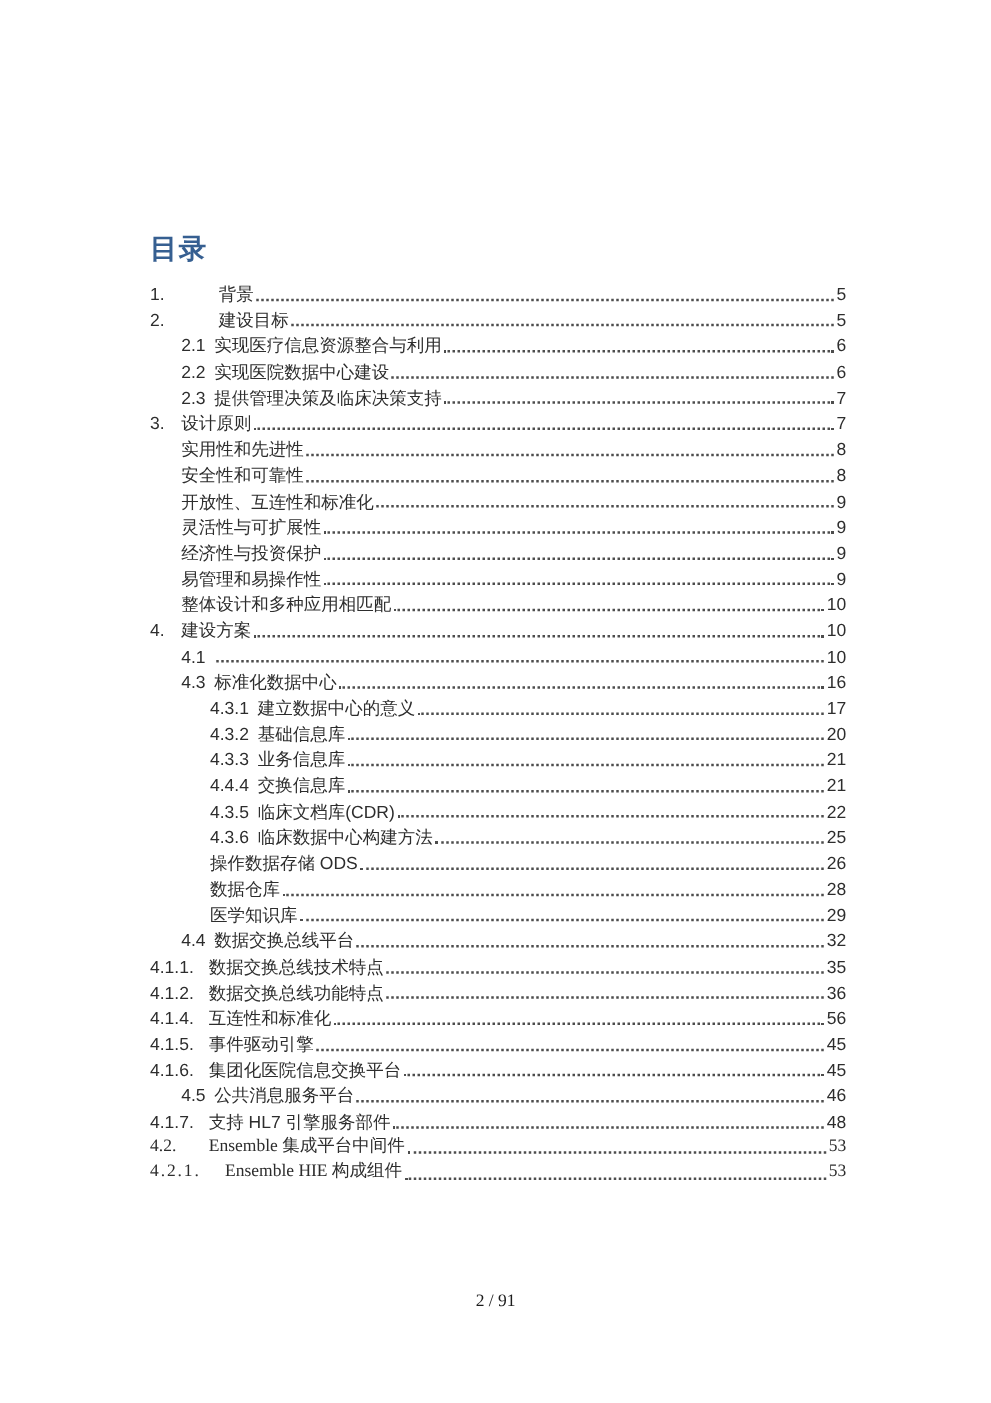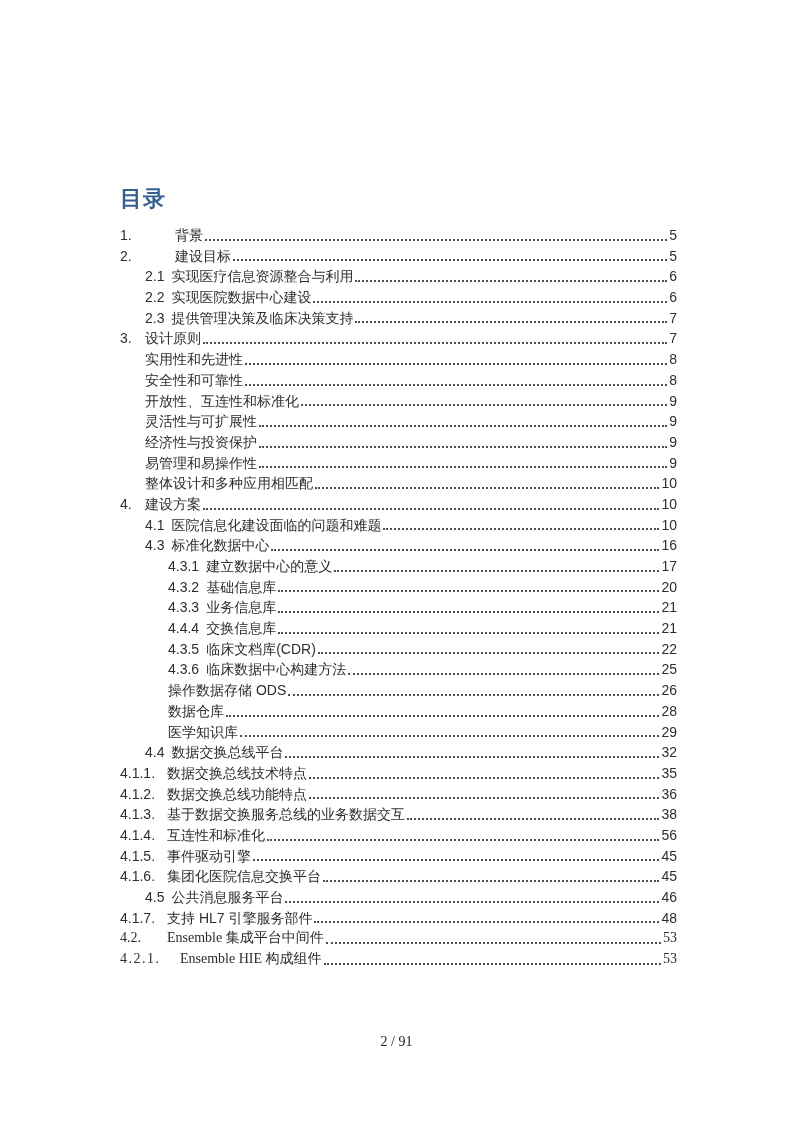--- a/index.html
+++ b/index.html
@@ -161,21 +161,20 @@
     <span class="pageno">10</span>
   </div>
         <div class="toc-row s-chapter">
     <span class="num">4.</span>
     <span class="title">建设方案</span>
     <span class="leader"></span>
     <span class="pageno">10</span>
   </div>
         <div class="toc-row s-section">
     <span class="num">4.1</span>
-    <span class="title">医院信息化建设面临的问题和难题</span>
     <span class="leader"></span>
     <span class="pageno">10</span>
   </div>
         <div class="toc-row s-section">
     <span class="num">4.3</span>
     <span class="title">标准化数据中心</span>
     <span class="leader"></span>
     <span class="pageno">16</span>
   </div>
         <div class="toc-row s-subsection">
@@ -242,26 +241,20 @@
     <span class="num">4.1.1.</span>
     <span class="title">数据交换总线技术特点</span>
     <span class="leader"></span>
     <span class="pageno">35</span>
   </div>
         <div class="toc-row s-numbered-tab">
     <span class="num">4.1.2.</span>
     <span class="title">数据交换总线功能特点</span>
     <span class="leader"></span>
     <span class="pageno">36</span>
-  </div>
-        <div class="toc-row s-numbered-tab">
-    <span class="num">4.1.3.</span>
-    <span class="title">基于数据交换服务总线的业务数据交互</span>
-    <span class="leader"></span>
-    <span class="pageno">38</span>
   </div>
         <div class="toc-row s-numbered-tab">
     <span class="num">4.1.4.</span>
     <span class="title">互连性和标准化</span>
     <span class="leader"></span>
     <span class="pageno">56</span>
   </div>
         <div class="toc-row s-numbered-tab">
     <span class="num">4.1.5.</span>
     <span class="title">事件驱动引擎</span>

